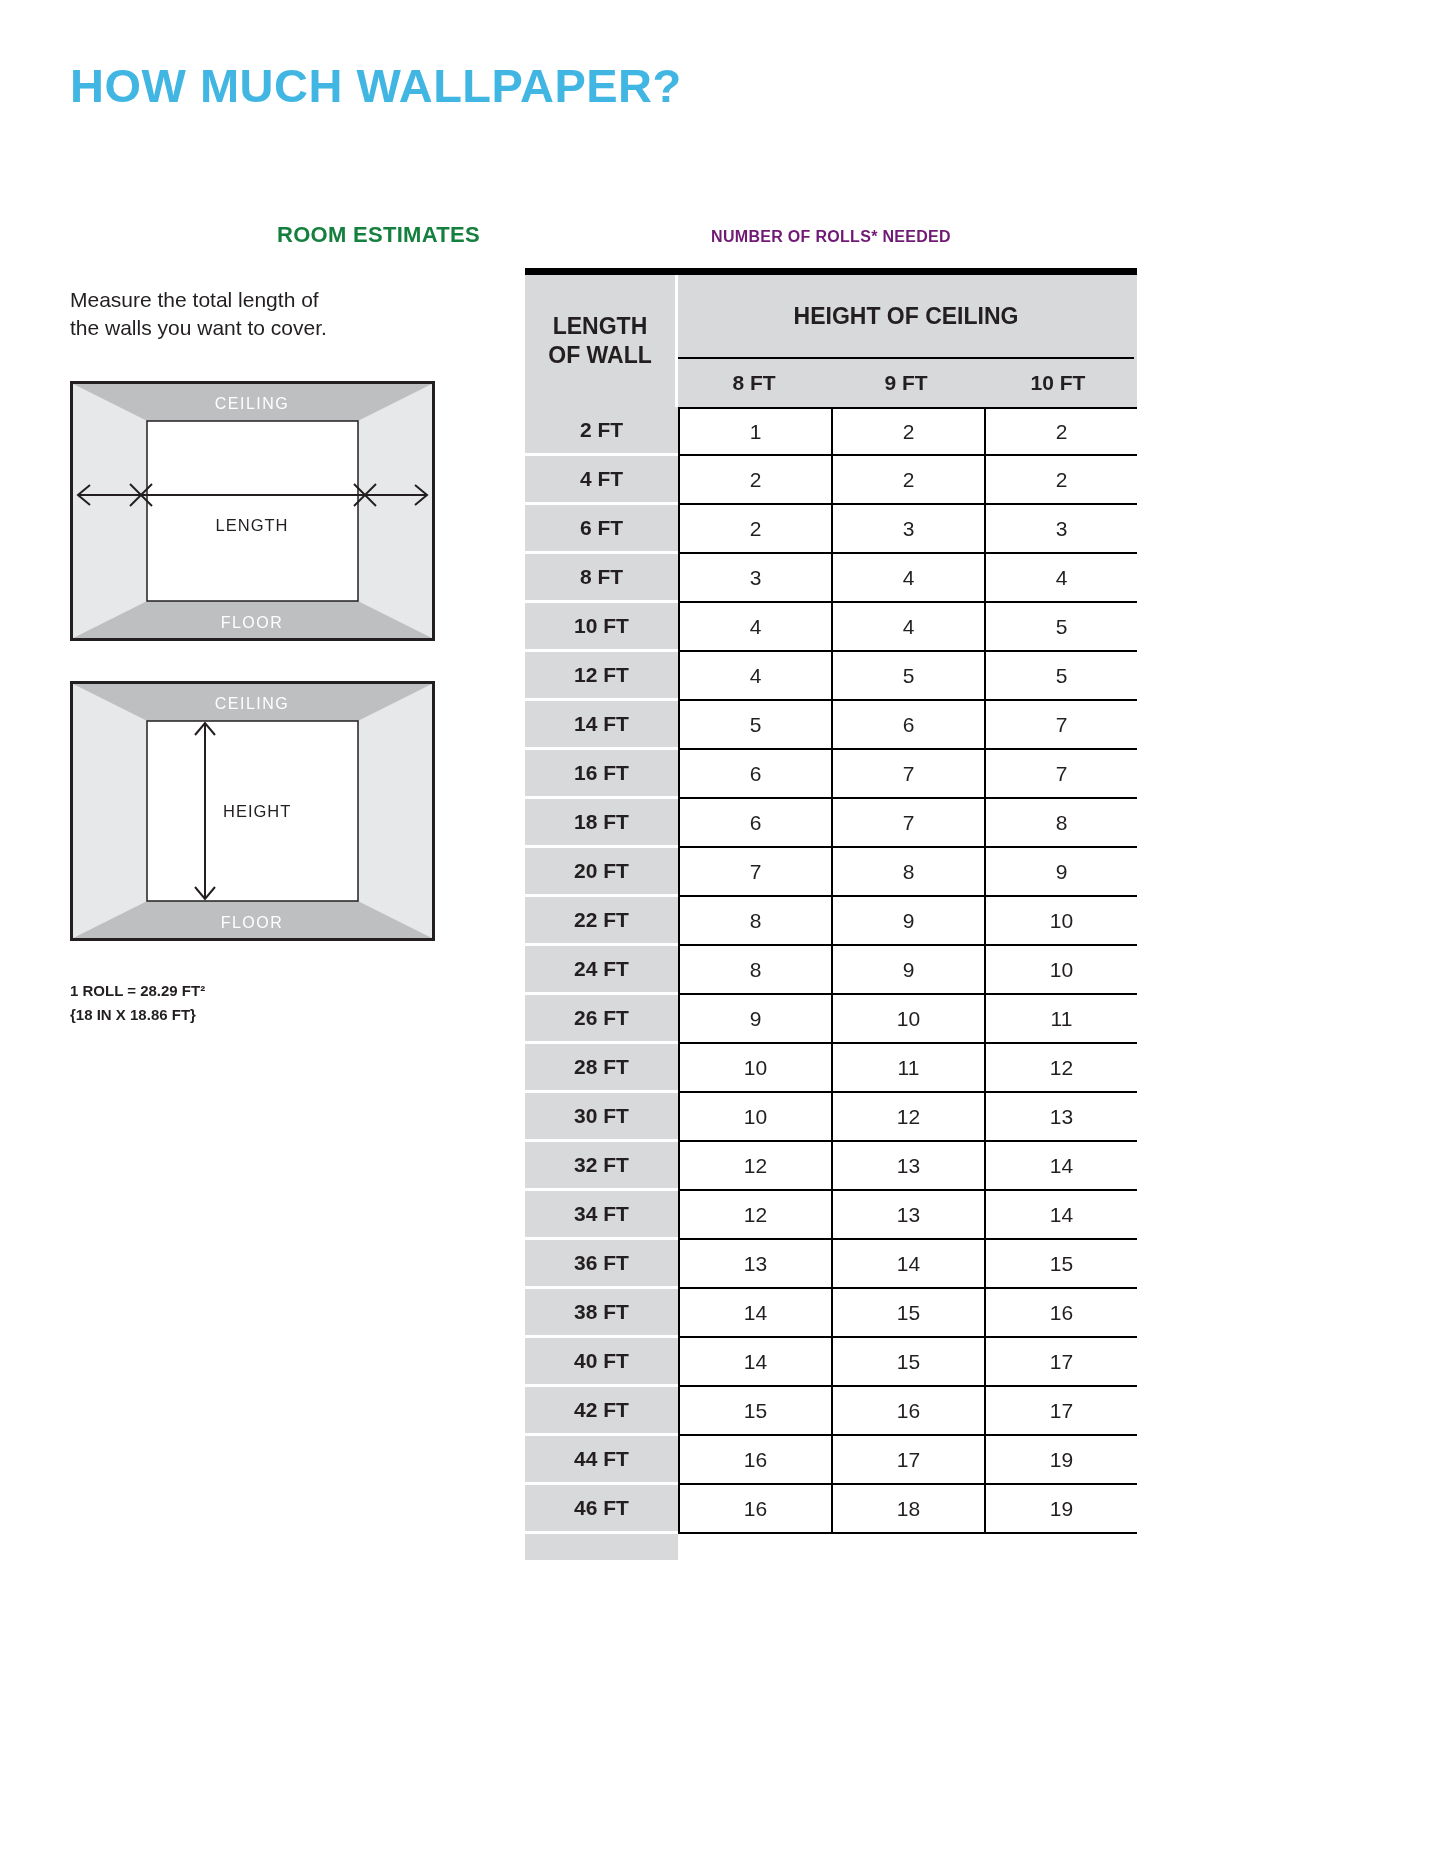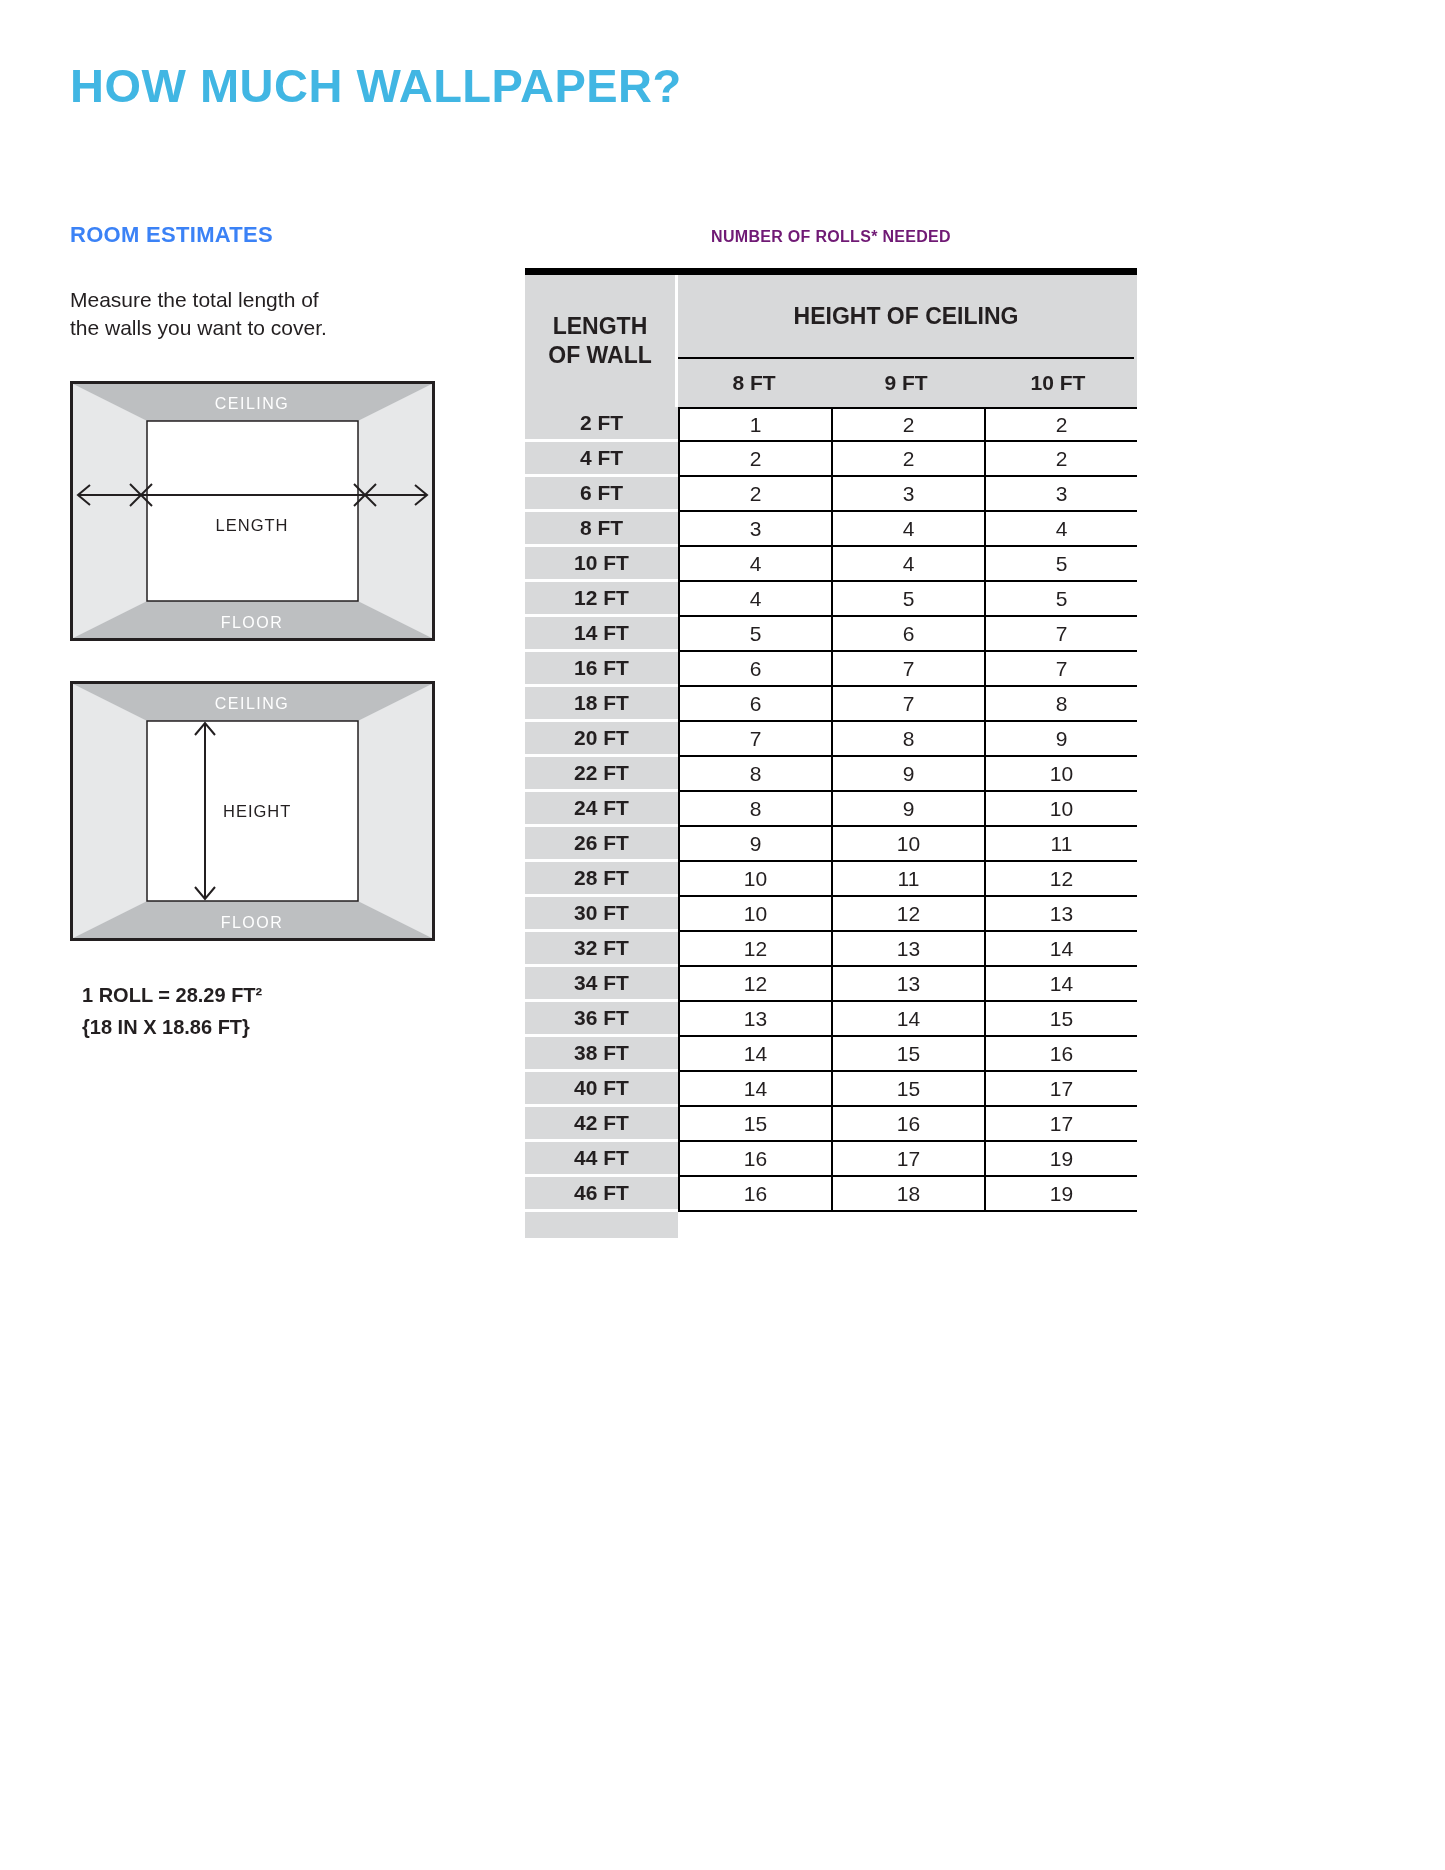--- a/index.html
+++ b/index.html
@@ -22,45 +22,45 @@
   }
   
   .left-col {
     position:absolute;
     left:70px; top:222px;
     width:410px;
   }
   .section-heading {
     font-size:22px;
     font-weight:bold;
-    color:#3b82f6;
+    color:#15803d;
     letter-spacing:0.3px;
+    text-align:right;
   }
   .left-col .section-heading { margin-bottom:38px; }
   .para {
     font-size:21px;
     line-height:1.32;
     white-space:pre-line;
     color:#231f20;
   }
   .diagram { display:block; margin:40px 0 38px 0; }
   .note {
     margin-top:88px;
     font-size:22px;
     font-weight:bold;
     white-space:pre-line;
     line-height:1.35;
   }
   .roll-info {
     margin-top:28px;
-    font-size:20px;
+    font-size:15px;
     font-weight:bold;
     white-space:pre-line;
     line-height:1.6;
-    margin-left:12px;
   }
   
   .rolls-heading {
     position:absolute;
     left:525px; top:228px;
     width:612px;
     text-align:center;
     font-size:16px;
     font-weight:bold;
     color:#701a75;
@@ -88,21 +88,21 @@
     display:flex; align-items:center; justify-content:center;
     font-size:23px; font-weight:bold;
     border-bottom:2px solid #000000;
   }
   .subhead-row { display:flex; height:48px; }
   .subhead-cell {
     width:152px;
     display:flex; align-items:center; justify-content:center;
     font-size:21px; font-weight:bold;
   }
-  .trow { display:flex; height:35px; }
+  .trow { display:flex; height:49px; }
   .rowlabel {
     width:153px;
     background:#d8d9da;
     border-bottom:3px solid #ffffff;
     display:flex; align-items:center; justify-content:center;
     font-size:21px; font-weight:bold;
   }
   .cell {
     width:153px;
     background:#ffffff;

